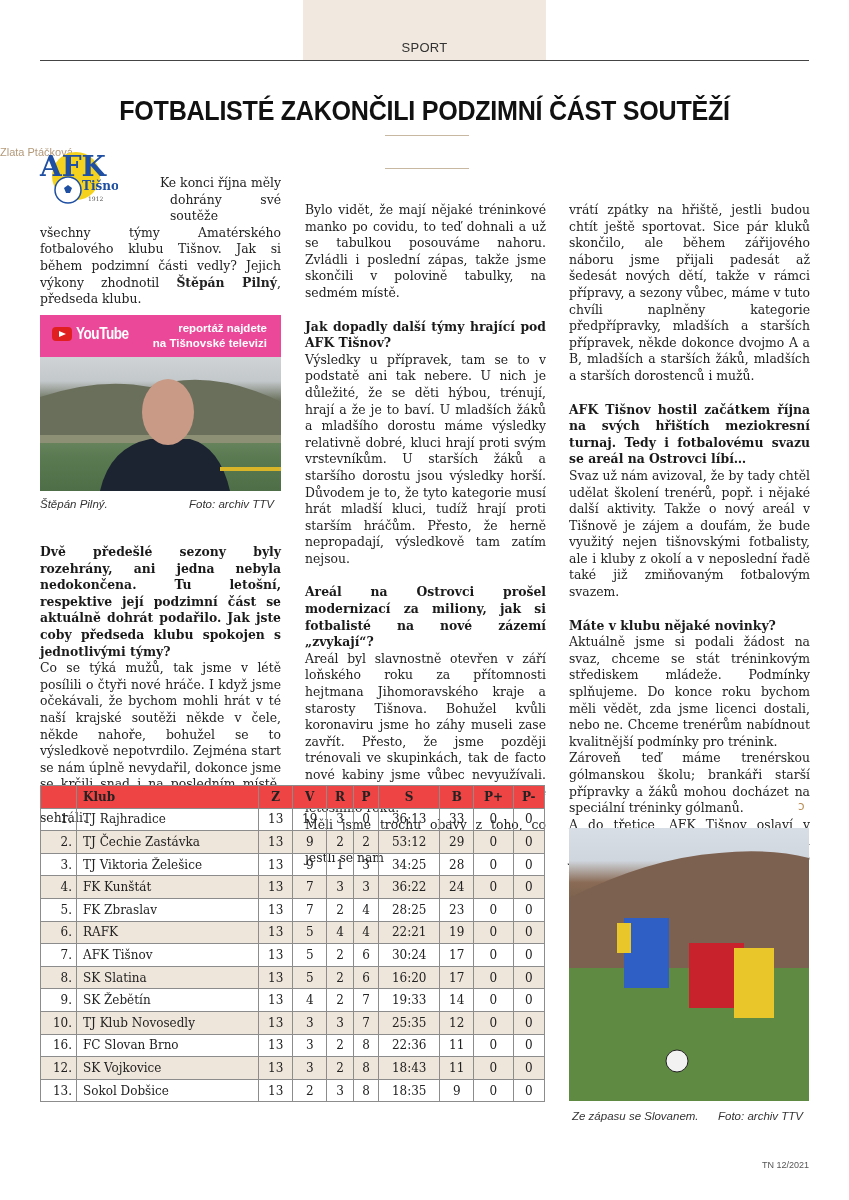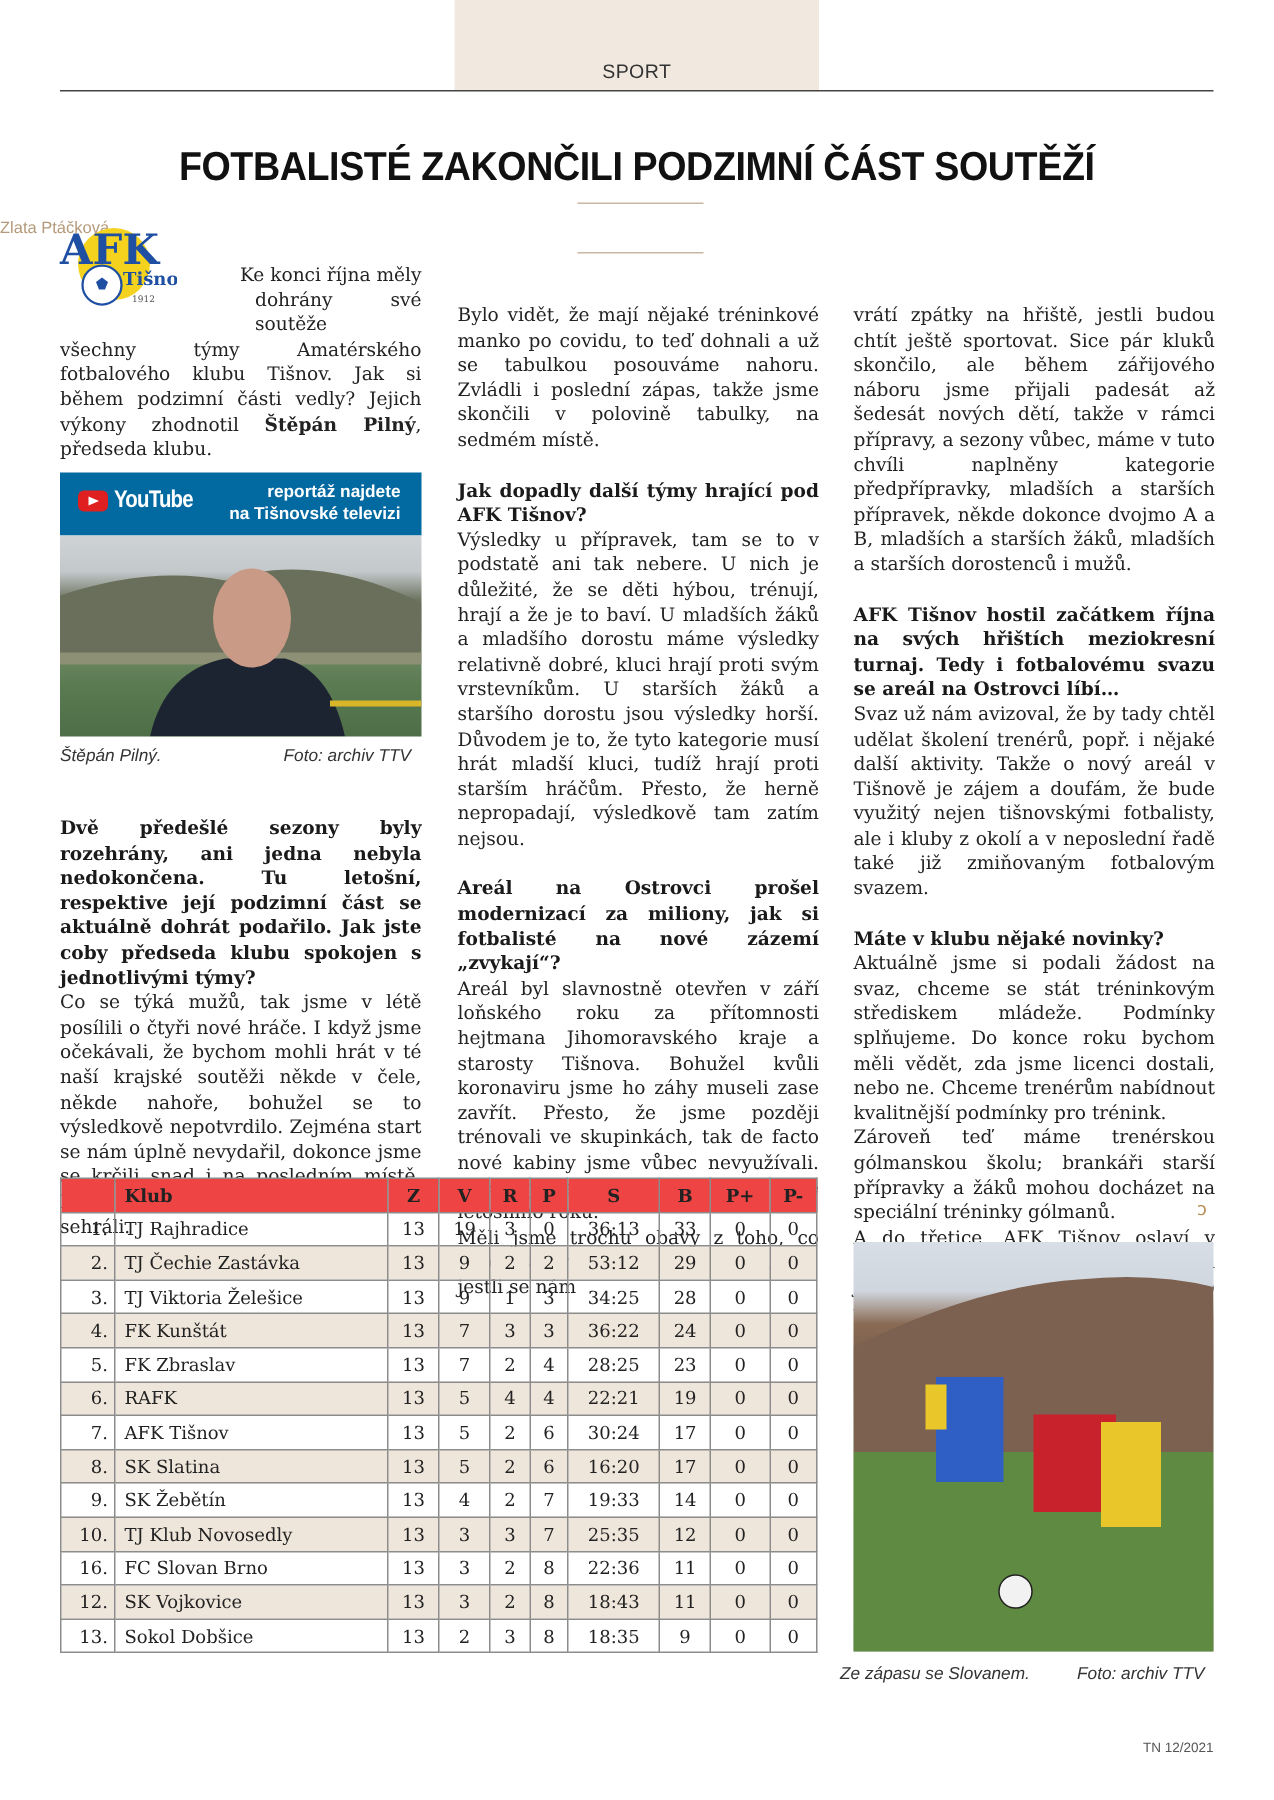--- a/index.html
+++ b/index.html
@@ -23,21 +23,21 @@
   .col p.q { font-weight: bold; color: #1a1a1a; }
   .col .gap { height: 17px; }
   .col-1 { left: 40px; top: 175px; width: 241px; }
   .col-2 { left: 305px; top: 202px; width: 241px; }
   .col-3 { left: 569px; top: 202px; width: 241px; }
   .lead-indent-1 { padding-left: 105px; }
   .lead-indent-2 { padding-left: 130px; }
 
   .logo { position: absolute; left: 38px; top: 146px; width: 80px; height: 60px; }
 
-  .yt-banner { position: absolute; left: 40px; top: 315px; width: 241px; height: 42px; background: #0369a1; }
+  .yt-banner { position: absolute; left: 40px; top: 315px; width: 241px; height: 42px; background: #ec4899; }
   .yt-logo { position: absolute; left: 12px; top: 12px; width: 20px; height: 14px; background: #e02020; border-radius: 4px; }
   .yt-logo:after { content: ""; position: absolute; left: 7px; top: 3.5px; border-left: 7px solid #fff;
     border-top: 3.5px solid transparent; border-bottom: 3.5px solid transparent; }
   .yt-text { position: absolute; left: 36px; top: 10px; color: #fff; font-family: "Liberation Sans", sans-serif;
     font-weight: bold; font-size: 16px; letter-spacing: -0.6px; transform: scaleX(0.85); transform-origin: left; }
   .yt-cta { position: absolute; right: 14px; top: 6px; color: #fff; font-family: "Liberation Sans", sans-serif;
     font-weight: bold; font-size: 11.5px; line-height: 15px; text-align: right; }
 
   .photo { position: absolute; overflow: hidden; }
   .photo-1 { left: 40px; top: 357px; width: 241px; height: 134px;
@@ -140,21 +140,21 @@
   <svg width="240" height="273" viewBox="0 0 240 273">
     <path d="M0,70 Q80,30 150,25 Q200,20 240,30 L240,140 L0,140 Z" fill="#7d6150"></path>
     <rect x="0" y="140" width="240" height="133" fill="#5f8a42"></rect>
     <rect x="55" y="90" width="45" height="70" fill="#2f5fc4"></rect>
     <rect x="48" y="95" width="14" height="30" fill="#e9c72a"></rect>
     <rect x="120" y="115" width="55" height="65" fill="#c8232c"></rect>
     <rect x="165" y="120" width="40" height="70" fill="#e9c72a"></rect>
     <circle cx="108" cy="233" r="11" fill="#f2f2f2" stroke="#222" stroke-width="1"></circle>
   </svg>
 </div>
-<div class="caption" style="left:560px;top:1110px">Ze zápasu se Slovanem.</div>
+<div class="caption" style="left:572px;top:1110px">Ze zápasu se Slovanem.</div>
 <div class="caption" style="left:718px;top:1110px">Foto: archiv TTV</div>
 
 <table class="standings">
   <thead>
     <tr id="thead-row">
         <th></th>
         <th class="club">Klub</th>
         <th>Z</th>
         <th>V</th>
         <th>R</th>

